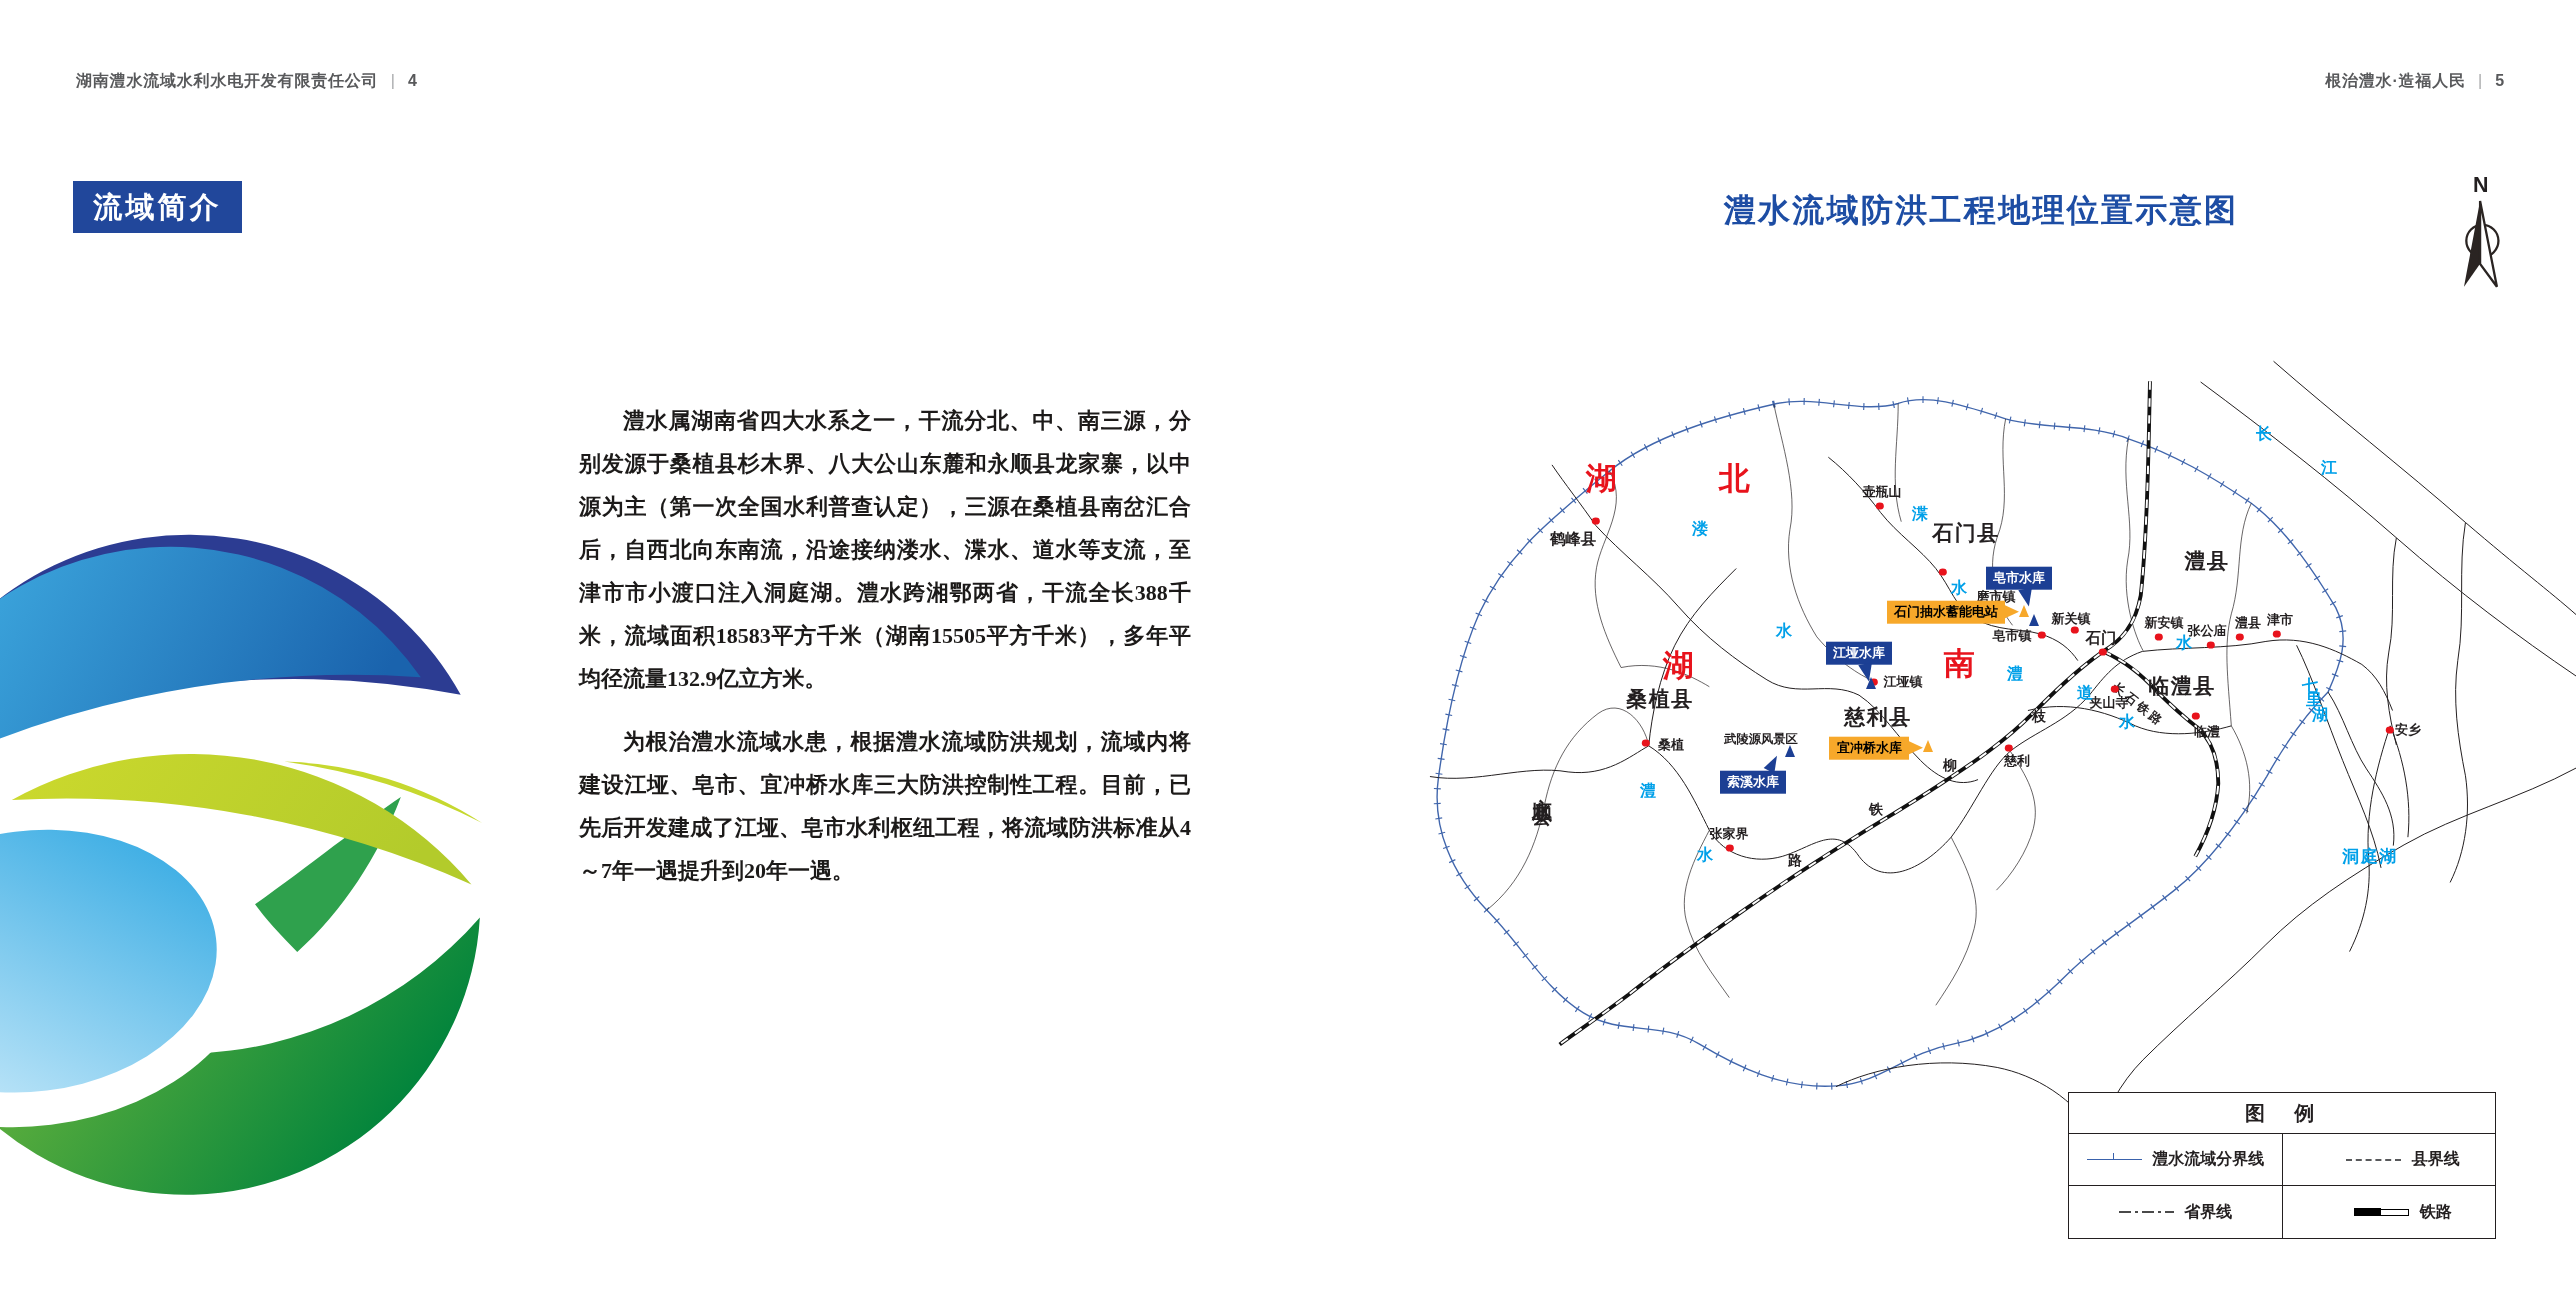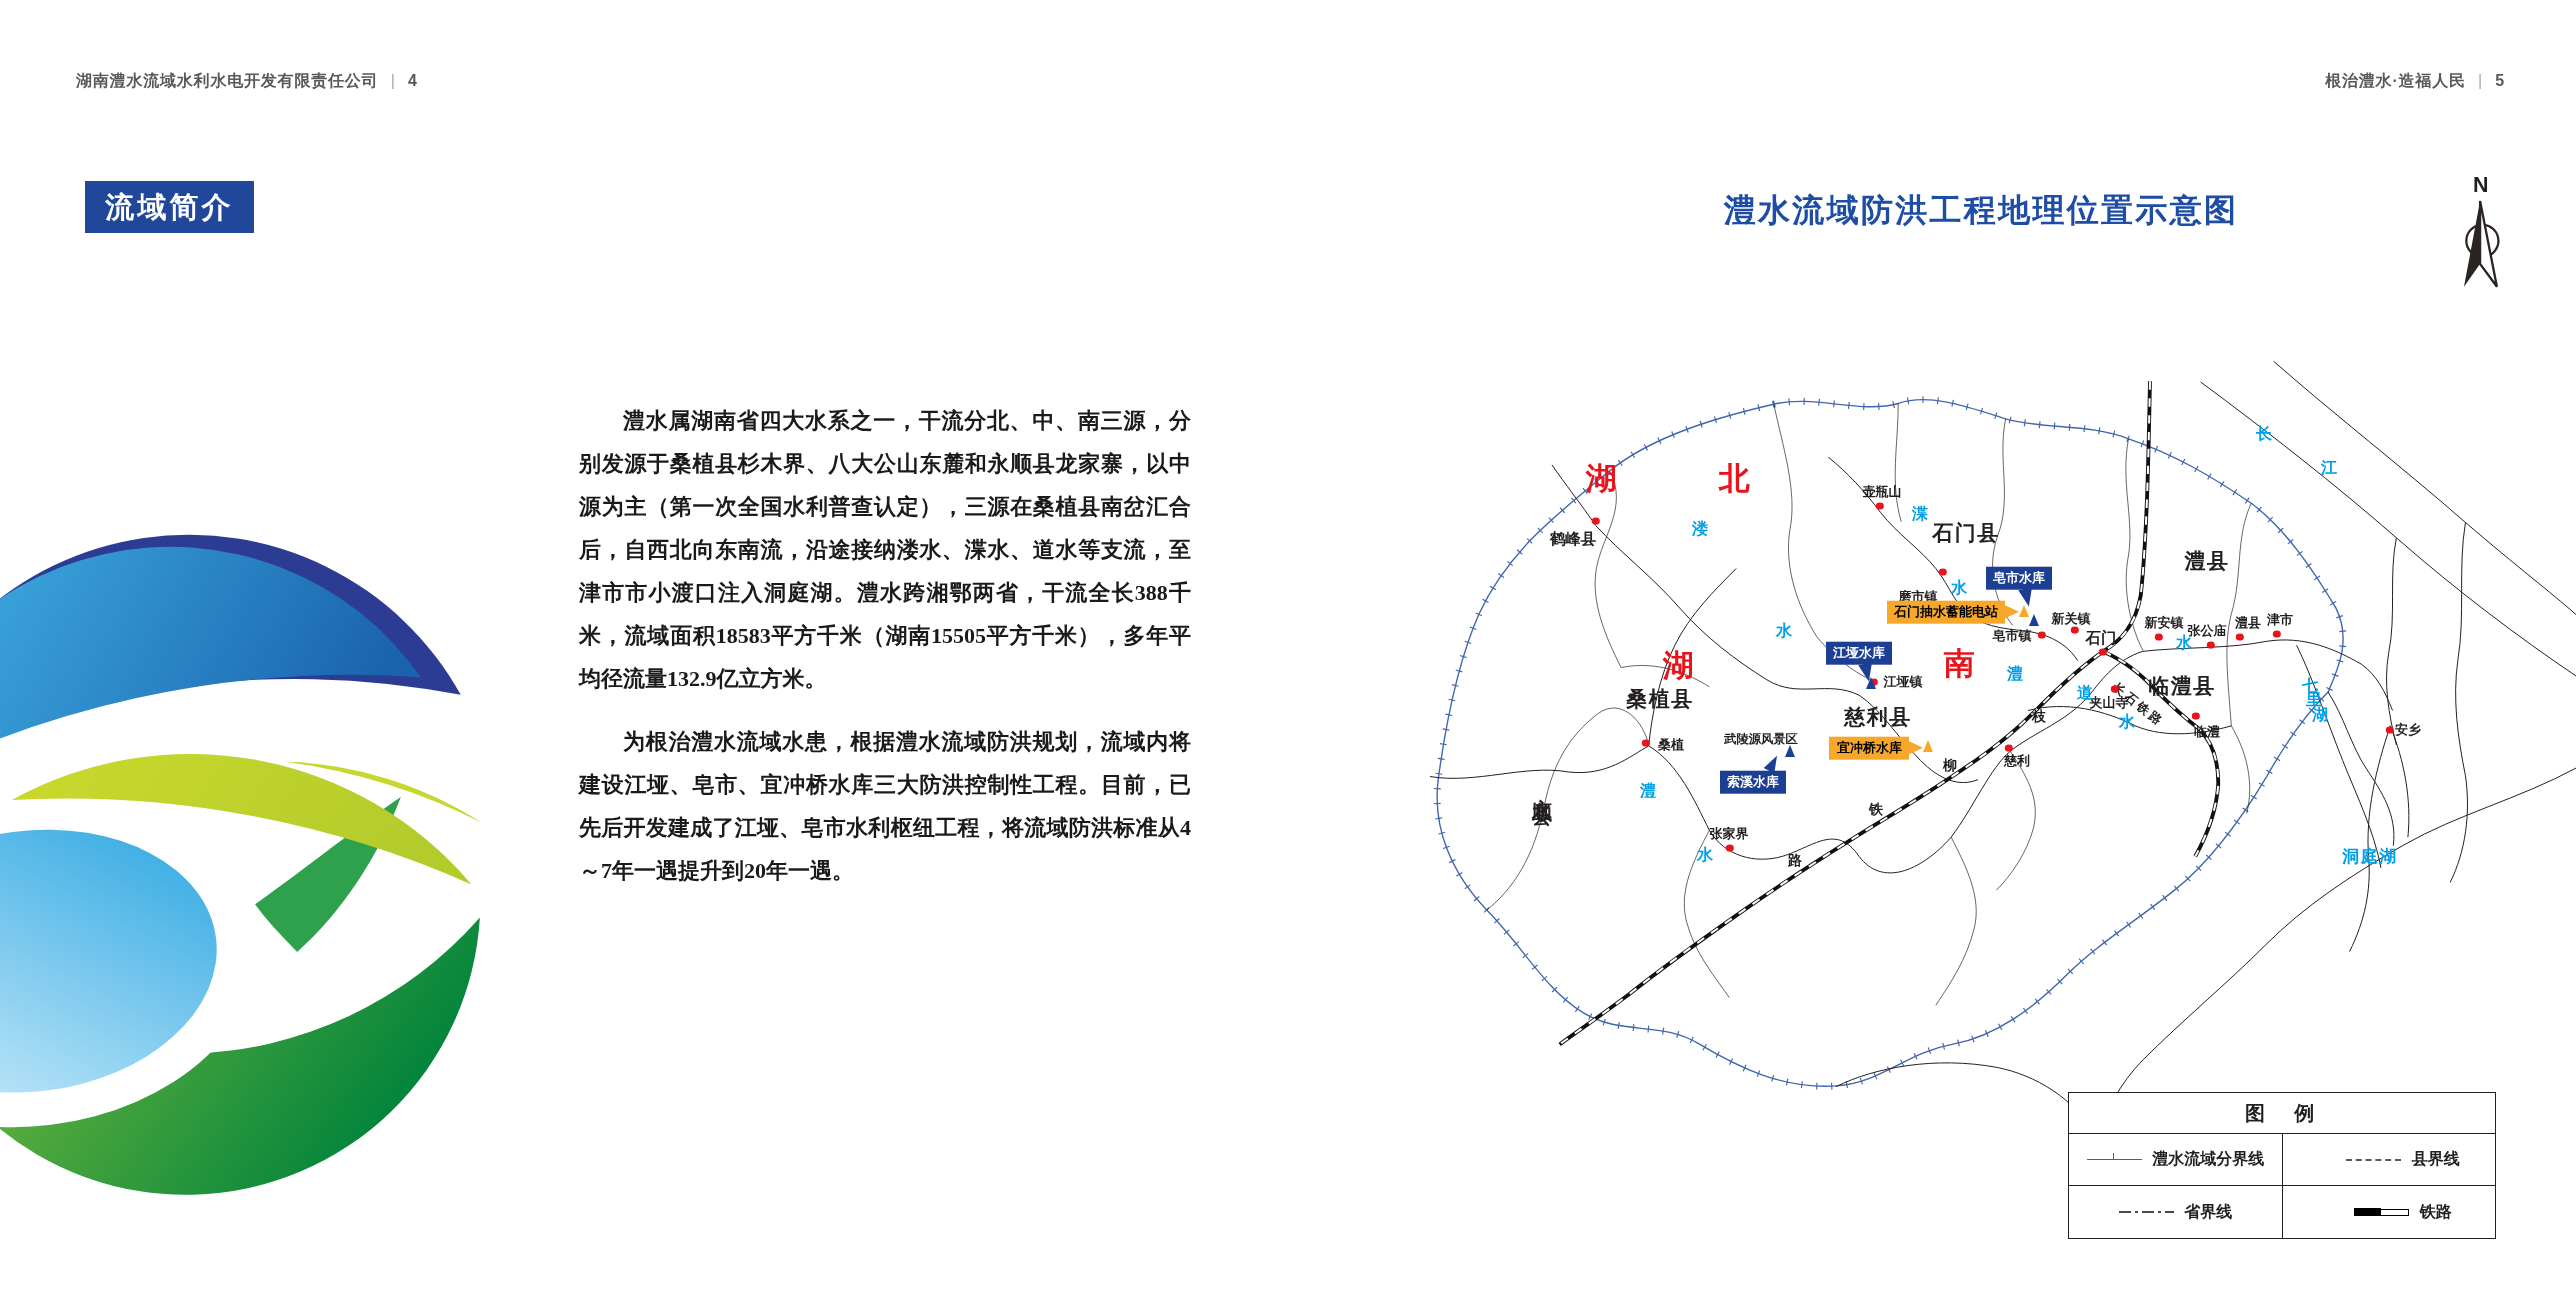--- a/index.html
+++ b/index.html
@@ -5,21 +5,21 @@
   html,body{margin:0;padding:0;}
   body{width:2576px;height:1306px;background:#ffffff;position:relative;overflow:hidden;
        font-family:"Liberation Sans",sans-serif;color:#231f20;}
   
   .hdr{position:absolute;top:71px;font-size:16px;font-weight:bold;color:#58595b;letter-spacing:0.8px;white-space:nowrap;}
   #hdr-left{left:76px;}
   #hdr-right{right:71px;}
   .hdr .sep{margin:0 12.3px;color:#a7a8aa;font-weight:normal;}
   
   #section-title{position:absolute;left:73px;top:181px;width:169px;height:52px;background:#21479b;
-       color:#fff;font-size:29px;font-weight:bold;text-align:center;line-height:52px;letter-spacing:3.1px;margin-left:12px;}
+       color:#fff;font-size:29px;font-weight:bold;text-align:center;line-height:52px;letter-spacing:3.1px;}
   #body-text{position:absolute;left:579px;top:399px;width:612px;font-family:"Liberation Serif",serif;
        font-size:22px;line-height:43px;font-weight:bold;color:#1c1a19;text-align:justify;}
   #body-text p{margin:0 0 20px 0;text-indent:2em;}
   
   #map-title{position:absolute;left:1689px;top:189px;width:584px;text-align:center;
        font-size:32px;font-weight:bold;color:#1d4da4;letter-spacing:2.3px;}
   
   .ml{position:absolute;transform:translate(-50%,-50%);white-space:nowrap;font-weight:bold;color:#231f20;z-index:5;}
   .prov{font-size:31px;color:#e8131c;letter-spacing:1.5px;}
   .county{font-size:21px;letter-spacing:1.5px;}
@@ -175,21 +175,21 @@
     <span class="ml prov" style="left: 1960px; top: 664px;">南</span>
     <span class="ml county" style="left: 1966px; top: 533px;">石门县</span>
     <span class="ml county" style="left: 2207px; top: 561px;">澧县</span>
     <span class="ml county" style="left: 1660px; top: 699px;">桑植县</span>
     <span class="ml county" style="left: 1878px; top: 717px;">慈利县</span>
     <span class="ml county" style="left: 2182px; top: 686px;">临澧县</span>
     <span class="ml county-v" style="left: 1543px; top: 788px;">永顺县</span>
     <span class="ml town-lg" style="left: 1573px; top: 539px;">鹤峰县</span>
     <span class="ml town-lg" style="left: 2101px; top: 638px;">石门</span>
     <span class="ml town" style="left: 1882px; top: 492px;">壶瓶山</span>
-    <span class="ml town" style="left: 1918px; top: 584px; margin-top: 13px;">磨市镇</span>
+    <span class="ml town" style="left: 1996px; top: 584px; margin-top: 13px;">磨市镇</span>
     <span class="ml town" style="left: 1671px; top: 745px;">桑植</span>
     <span class="ml town" style="left: 1903px; top: 682px;">江垭镇</span>
     <span class="ml town" style="left: 2071px; top: 619px;">新关镇</span>
     <span class="ml town" style="left: 2012px; top: 636px;">皂市镇</span>
     <span class="ml town" style="left: 2164px; top: 623px;">新安镇</span>
     <span class="ml town" style="left: 2207px; top: 631px;">张公庙</span>
     <span class="ml town" style="left: 2248px; top: 623px;">澧县</span>
     <span class="ml town" style="left: 2280px; top: 620px;">津市</span>
     <span class="ml town" style="left: 2017px; top: 761px;">慈利</span>
     <span class="ml town" style="left: 2207px; top: 732px;">临澧</span>

